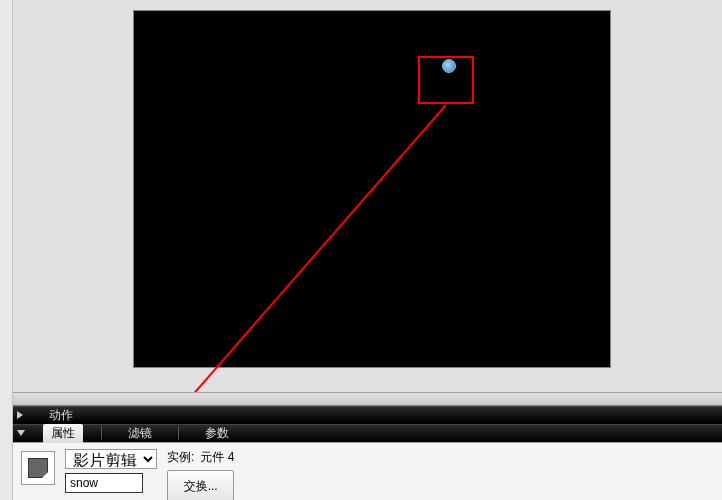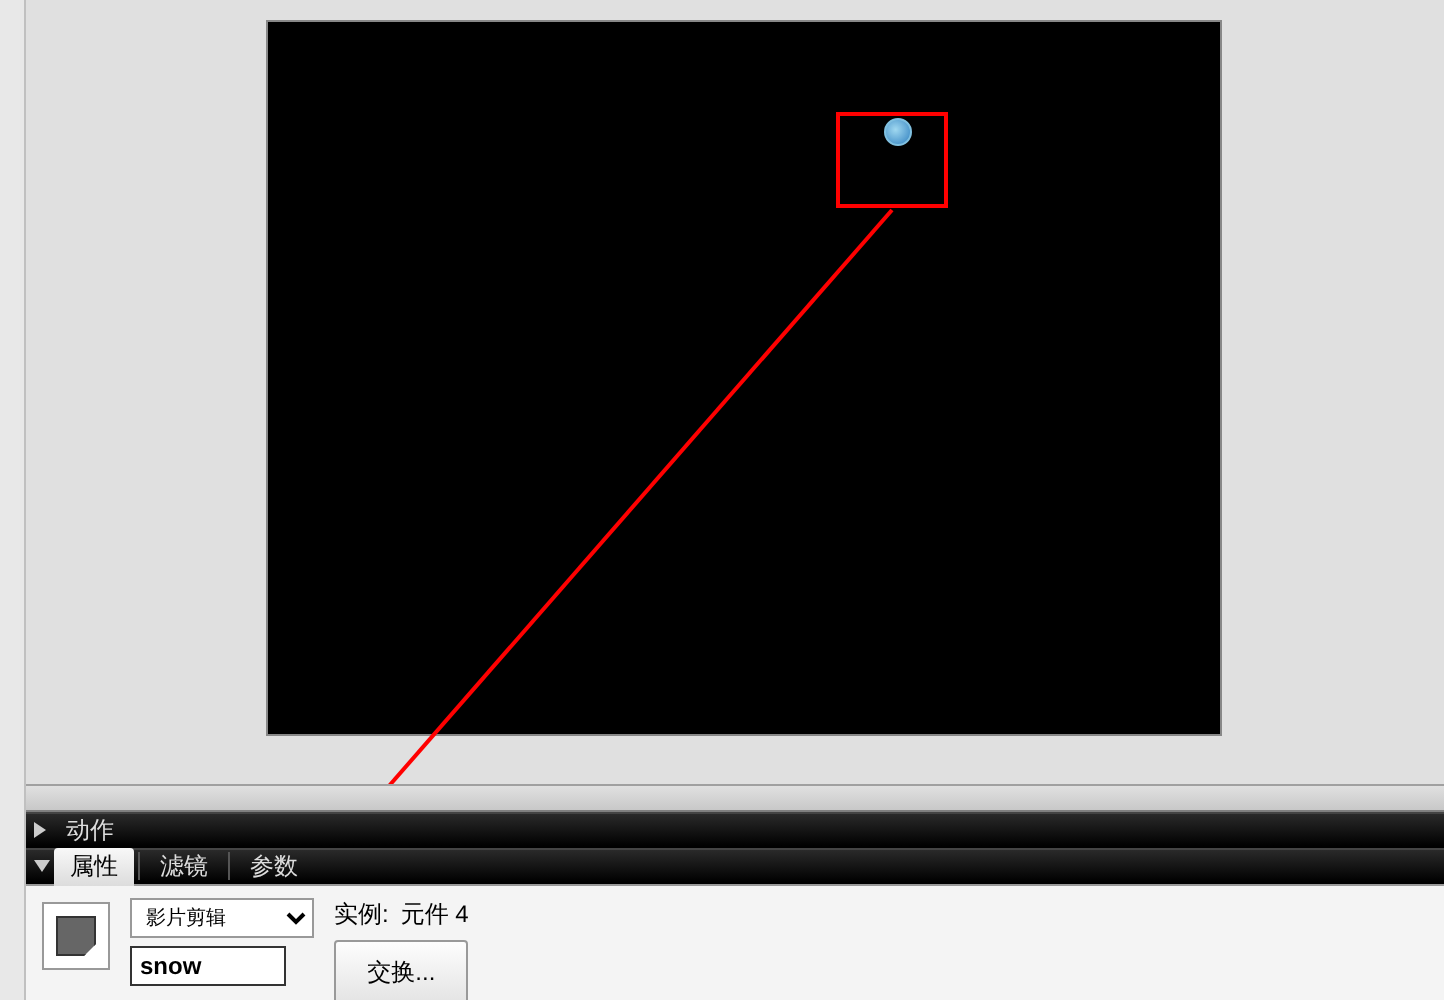--- a/index.html
+++ b/index.html
@@ -72,21 +72,21 @@
     background: #000;
     color: #fff;
   }
   .panel-bar {
     height: 18px;
     background: linear-gradient(#2a2a2a,#000);
     border-top: 1px solid #444;
     border-bottom: 1px solid #000;
     display: flex;
     align-items: center;
-    gap: 0;
+    gap: 16px;
     padding: 0 4px;
   }
   .panel-bar .tri {
     width: 0; height: 0;
     border-top: 4px solid transparent;
     border-bottom: 4px solid transparent;
     border-left: 6px solid #ccc;
     margin-right: 2px;
   }
   .panel-bar .tri.down {
@@ -144,30 +144,29 @@
   .col {
     display: flex;
     flex-direction: column;
     gap: 4px;
   }
   .select {
     height: 20px;
     width: 92px;
     background: #fff;
     border: 1px solid #999;
-    font-size: 10px;
+    font-size: 16px;
     padding: 1px 3px;
   }
   .text-input {
     width: 78px; height: 20px;
     border: 1px solid #333;
     font-size: 12px;
     padding: 2px 4px;
     font-family: Arial, sans-serif;
-    font-weight: bold;
   }
   .label {
     font-size: 12px;
     color: #000;
   }
   .btn {
     height: 32px;
     background: linear-gradient(#fdfdfd,#e4e4e4);
     border: 1px solid #999;
     font-size: 12px;

